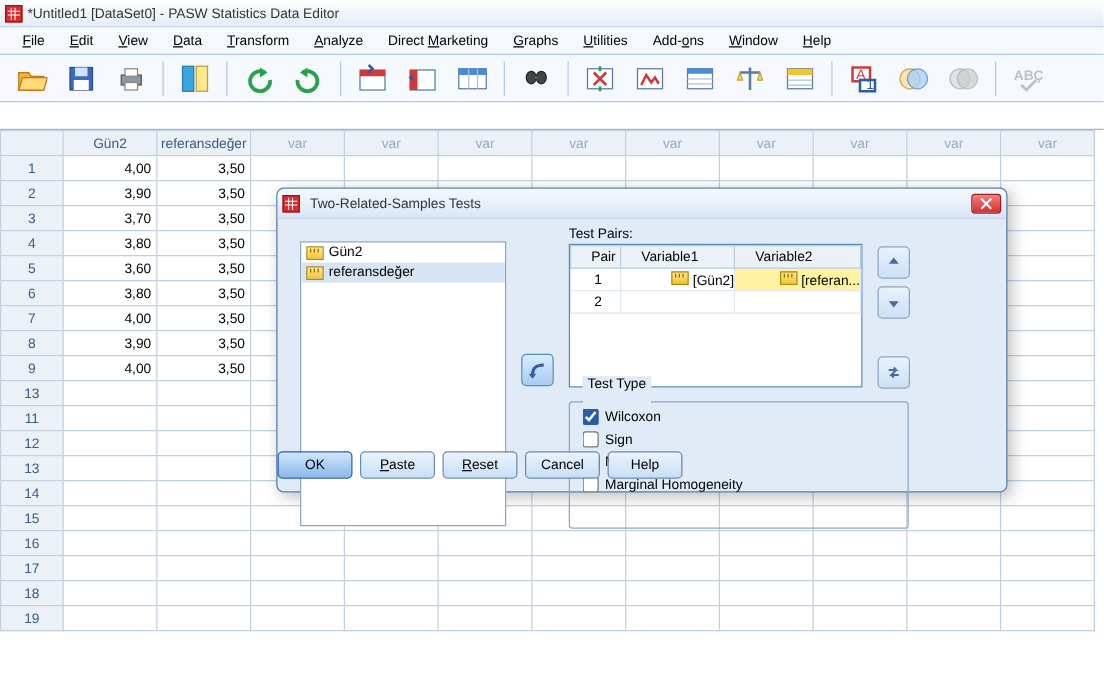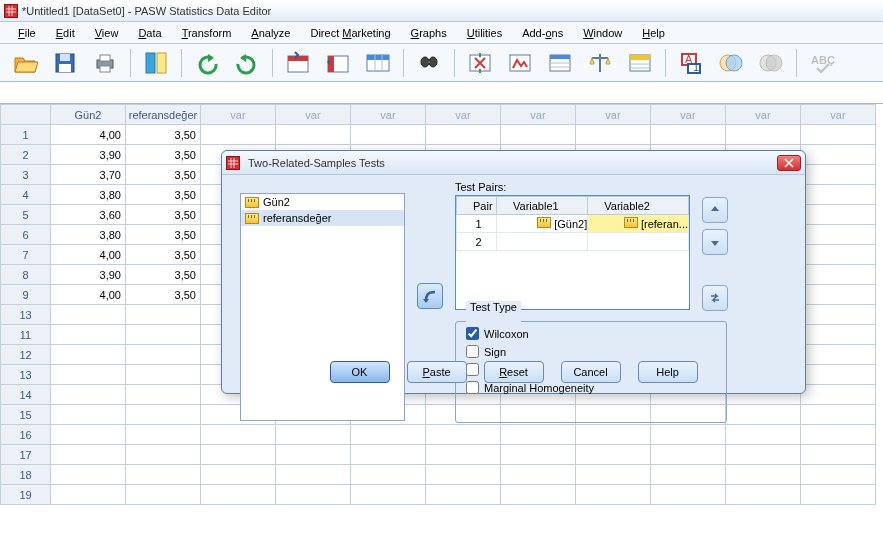--- a/index.html
+++ b/index.html
@@ -53,21 +53,21 @@
 .arrow-group.swap { top: 110px; left: 480px; }
 .arrow-group svg { width: 12px; height: 12px; fill: #4a6a9a; }
 .right-buttons { position: absolute; right: 10px; top: 10px; display: flex; flex-direction: column; gap: 4px; }
 .dlg-btn { min-width: 60px; height: 22px; background: linear-gradient(to bottom, #eaf3fd, #c9dff5); border: 1px solid #6a8ab0; border-radius: 4px; padding: 0 8px; text-align: center; line-height: 20px; }
 .dlg-btn span.u { text-decoration: underline; }
 .test-type { position: absolute; left: 233px; top: 140px; width: 272px; height: 108px; border: 1px solid #8aa6c4; border-radius: 3px; padding: 8px 10px; }
 .test-type legend { padding: 0 4px; color: #000; background: #e1ebf7; position: relative; top: -14px; }
 .test-type .checks { margin-top: -8px; }
 .chk { display: flex; align-items: center; gap: 5px; margin-bottom: 5px; }
 .chk input { width: 13px; height: 13px; accent-color: #2a5aaa; }
-.bottom-buttons { position: absolute; left: 0; right: 0; bottom: 10px; display: flex; justify-content: center; gap: 17px; }
+.bottom-buttons { position: absolute; left: 0; right: 0; bottom: 10px; display: flex; gap: 6px; }
 </style>
 </head>
 <body>
 
 <div class="titlebar">
   <span class="app-icon">
     <svg viewBox="0 0 10 10">
         <rect x="0" y="0" width="10" height="10" fill="#d62e2e"></rect>
         <line x1="0" y1="3" x2="10" y2="3" stroke="#fff" stroke-width="0.8"></line>
         <line x1="0" y1="6" x2="10" y2="6" stroke="#fff" stroke-width="0.8"></line>

